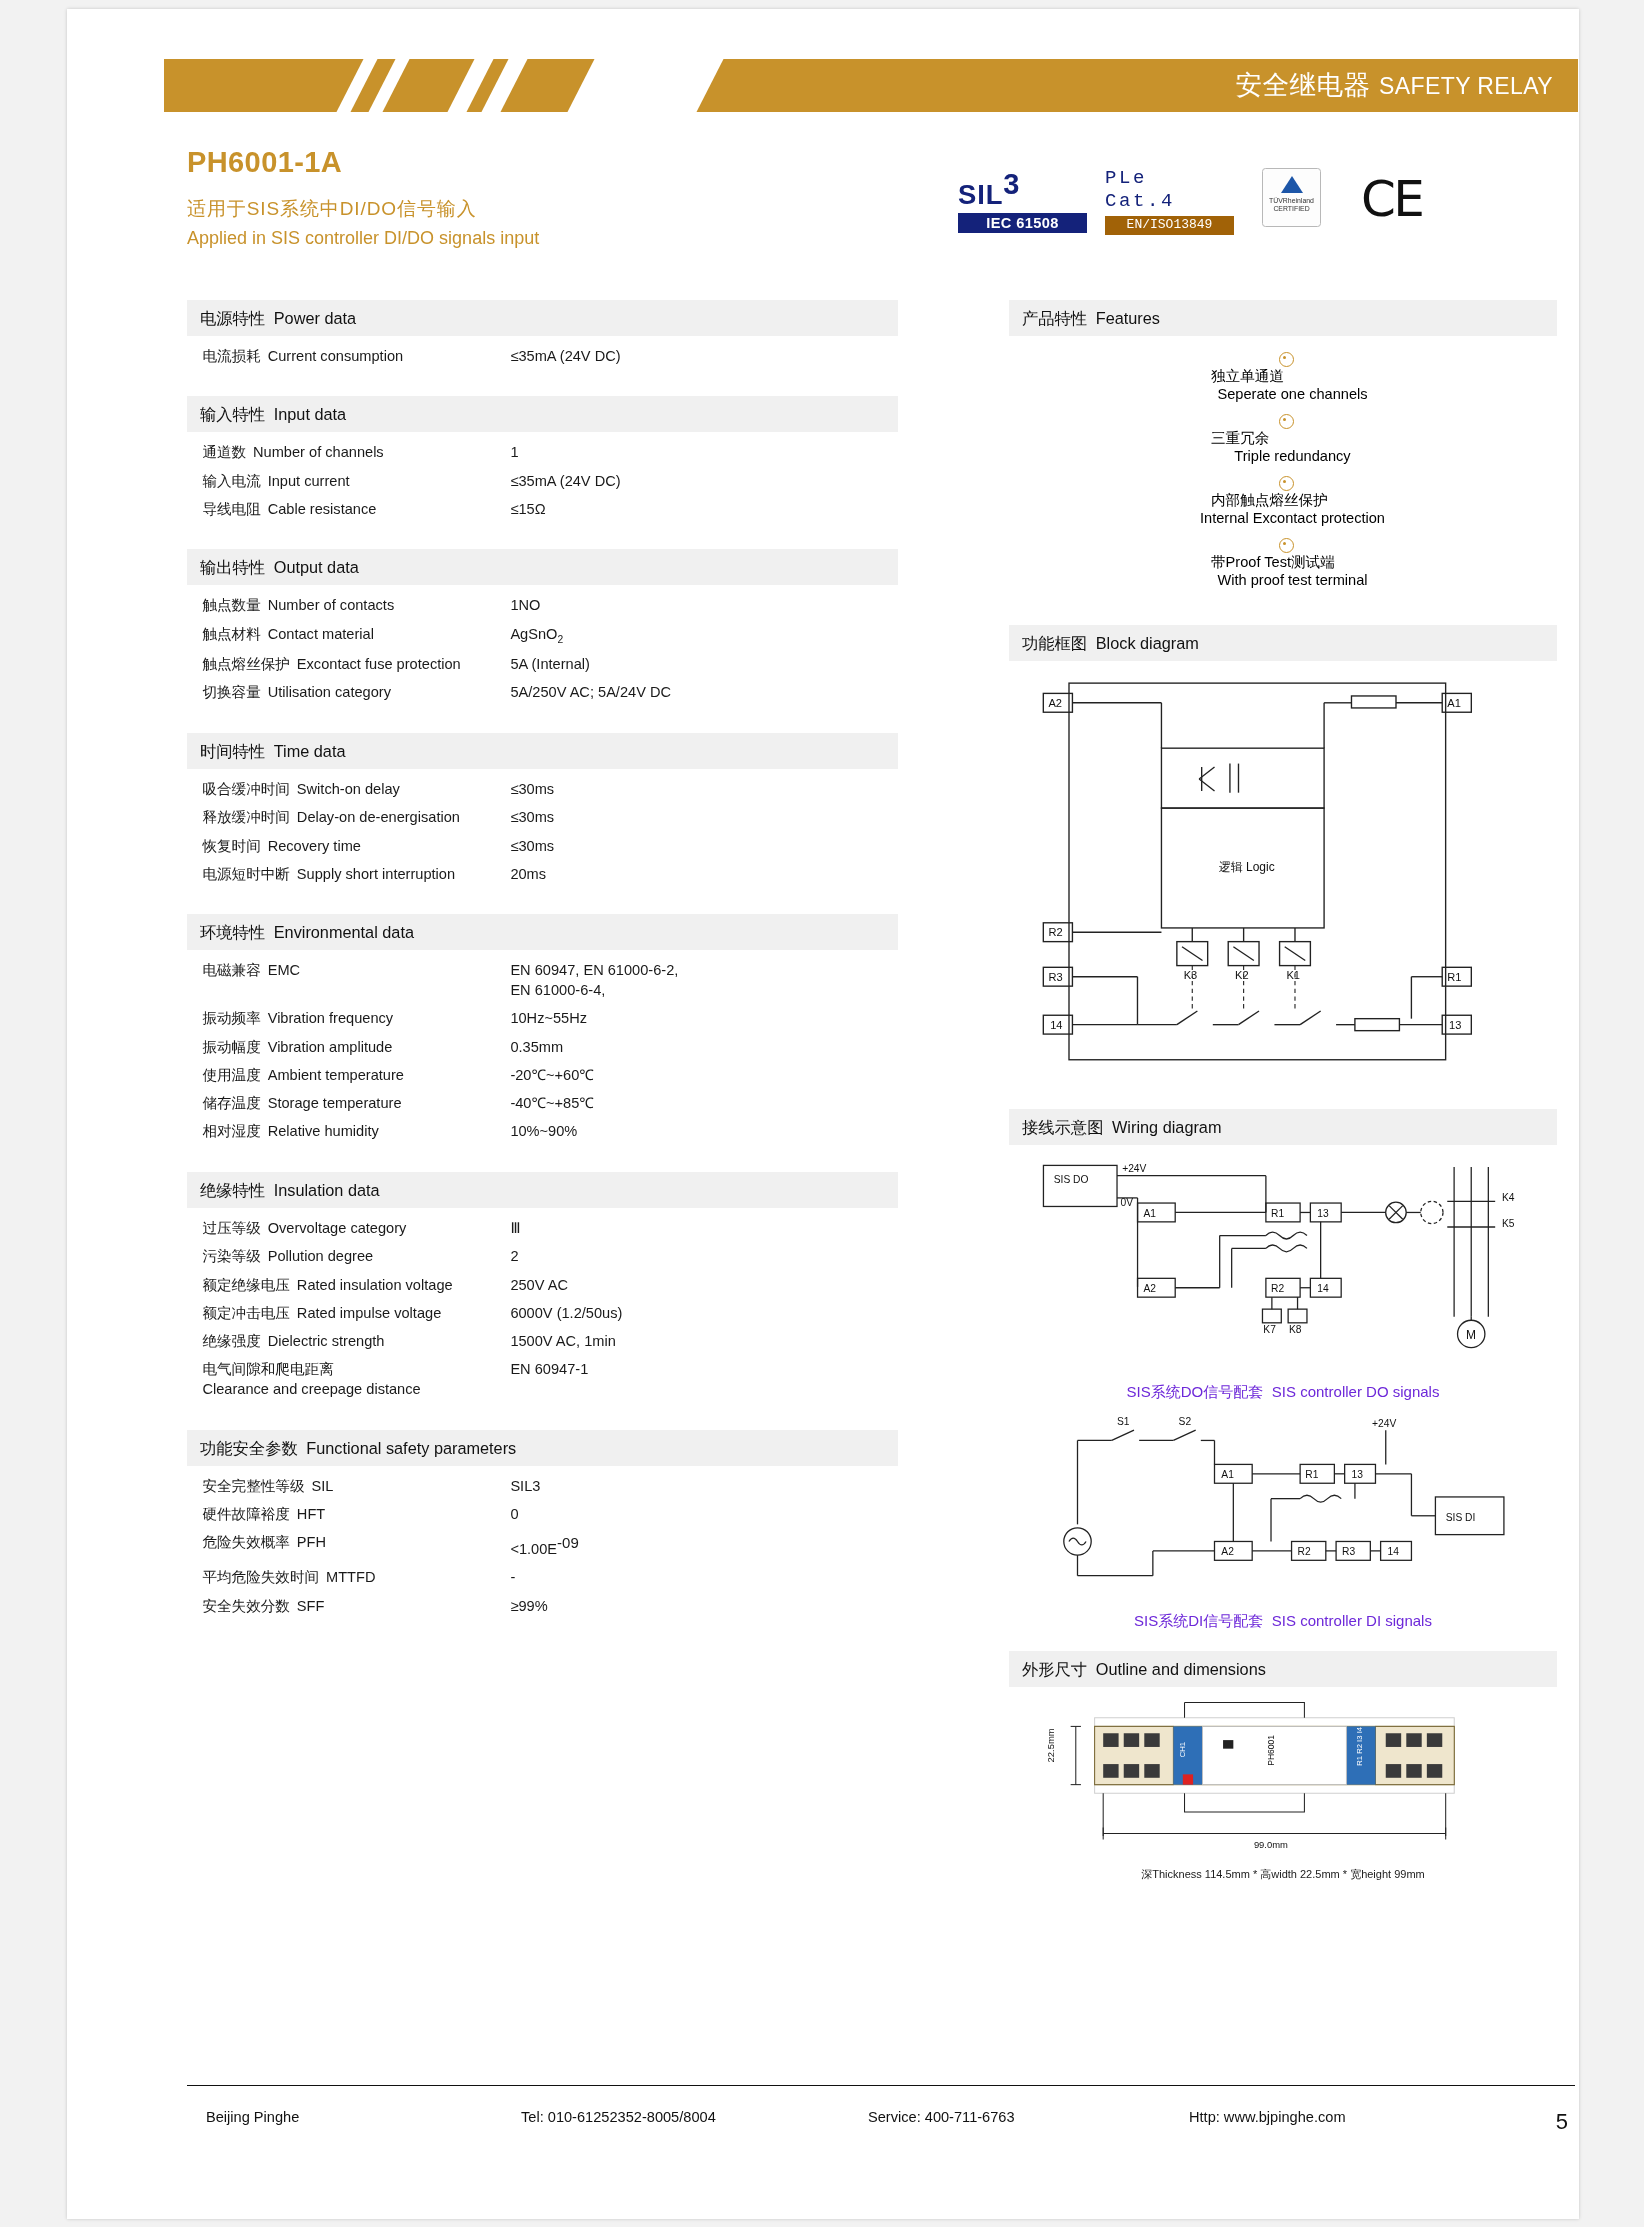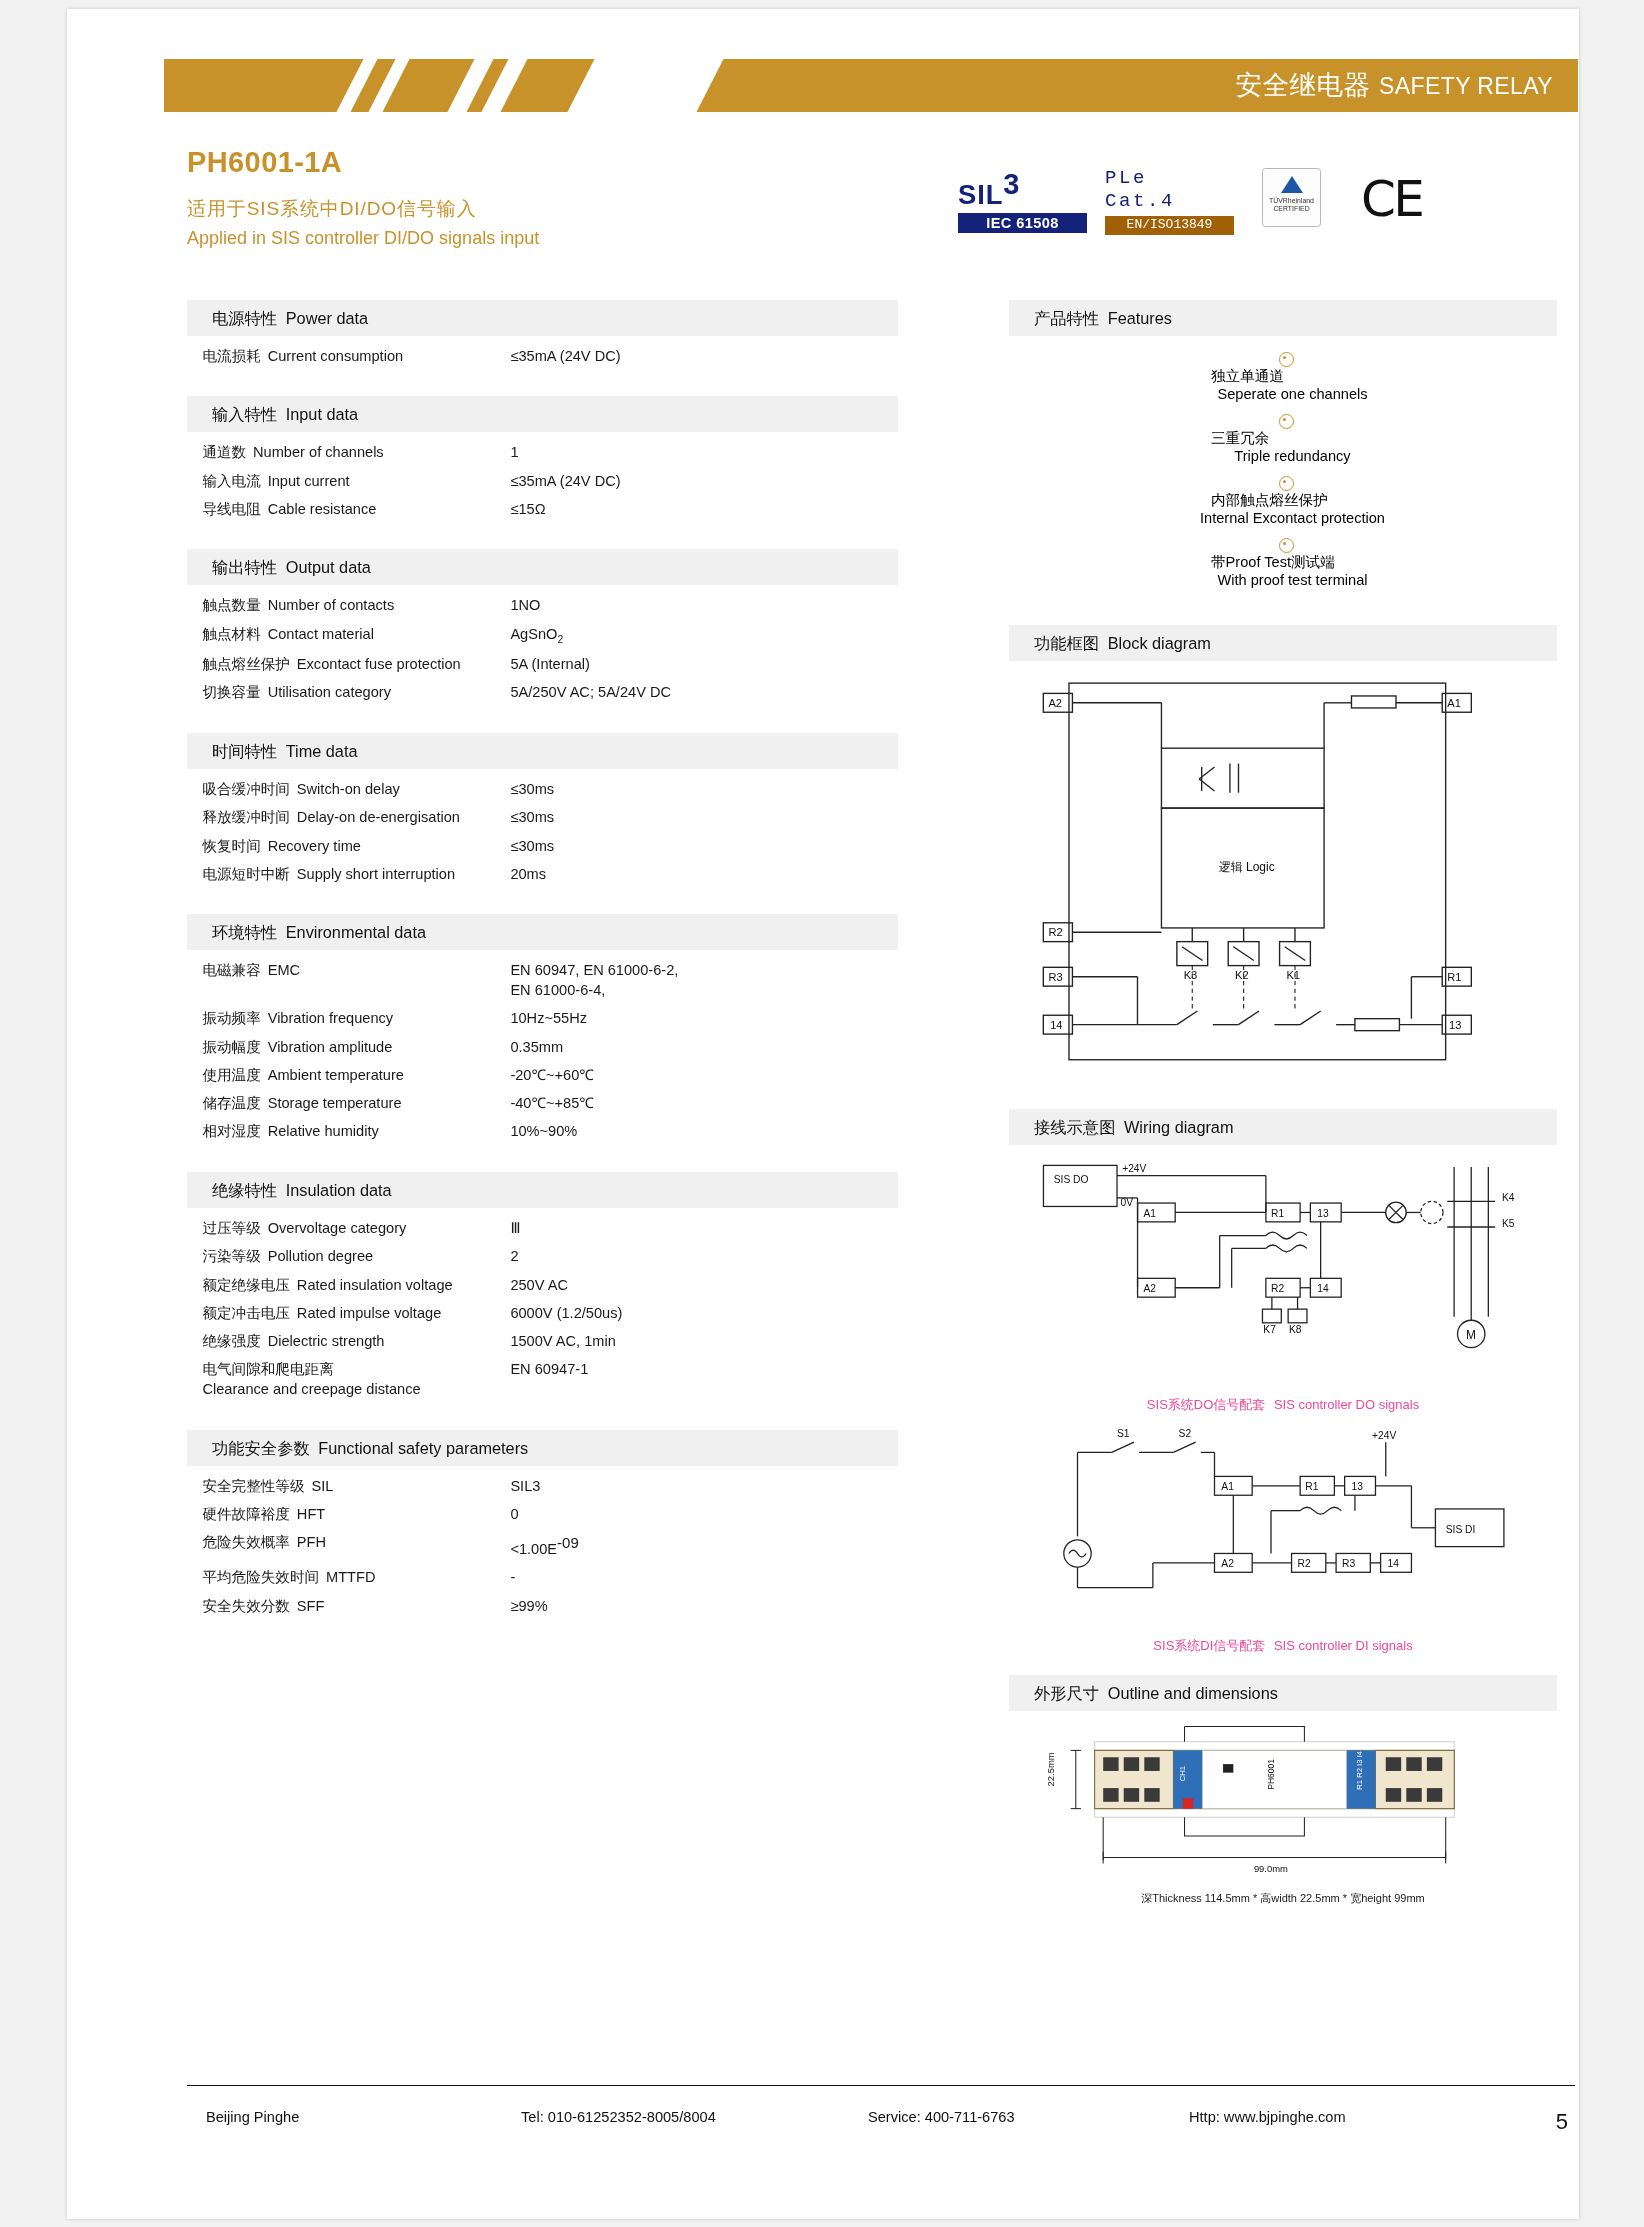--- a/index.html
+++ b/index.html
@@ -40,21 +40,21 @@
   .ple .t2{font-size:19px;color:#14227a;letter-spacing:2.6px;font-family:"Liberation Mono",monospace;margin-top:1.7px;}
   .ple .bar{margin-top:3.4px;background:#a16207;color:#fff;font-size:13px;text-align:center;padding:1.7px 0 2.6px;font-family:"Liberation Mono",monospace;}
   .tuv{position:absolute;left:304px;top:1.7px;width:57px;height:57px;border:1.7px solid #b8b8b8;border-radius:3.4px;background:#fdfdfd;}
   .tuv .tri{position:absolute;left:50%;top:6.9px;transform:translateX(-50%);width:0;height:0;border-left:11px solid transparent;border-right:11px solid transparent;border-bottom:17px solid #1d56a8;}
   .tuv .tx{position:absolute;left:0;right:0;top:27.4px;text-align:center;font-size:6.9px;color:#333;line-height:1.25;}
   .ce{position:absolute;left:403px;top:3.4px;font-size:50px;color:#111;letter-spacing:-2.6px;font-family:"DejaVu Sans",sans-serif;}
   
   .colL{position:absolute;left:120px;top:291px;width:711px;}
   .colR{position:absolute;left:942px;top:291px;width:548px;}
   
-  .sect-h{background:#f0f0f0;height:36px;line-height:36px;padding-left:25px;font-size:16.3px;color:#111;}
+  .sect-h{background:#f0f0f0;height:36px;line-height:36px;padding-left:13px;font-size:16.3px;color:#111;}
   .sect-h .en{margin-left:8.6px;}
   .rows{padding:6.9px 0 3.4px 15.4px;}
   .row{display:flex;align-items:flex-start;font-size:14.6px;color:#1a1a1a;padding:4.3px 0;line-height:1.35;}
   .row .lbl{width:308px;flex:0 0 308px;}
   .row .lbl .en{margin-left:6.9px;}
   .row .val{flex:1;}
   .row .val .sub{font-size:10.3px;vertical-align:sub;}
   .row .val .sup{font-size:15px;vertical-align:super;}
   .gap{height:22px;}
   
@@ -63,21 +63,21 @@
   .feat .bullet{
     width:13px;height:13px;border-radius:50%;border:1.7px solid #c8922b;
     margin-right:12px;position:relative;flex:0 0 13px;
   }
   .feat .bullet:after{content:"";position:absolute;left:3px;top:3px;width:3.4px;height:3.4px;border-radius:50%;background:#c8922b;}
   .feat .cn{min-width:163px;}
   .feat .en{}
   
   .diagbox{position:relative;margin-top:5.1px;}
   svg{display:block;}
-  .cap{text-align:center;font-size:13px;color:#ec4899;margin-top:15px;}
+  .cap{text-align:center;font-size:15px;color:#6d28d9;margin-top:2px;}
   .cap .en{margin-left:8.6px;}
   .dimnote{text-align:center;font-size:11px;color:#1a1a1a;margin-top:12px;}
   
   .footer-line{position:absolute;left:120px;top:2076px;width:1388px;height:1.7px;background:#111;}
   .footer{position:absolute;left:120px;top:2090px;width:1388px;height:51px;font-size:14.6px;color:#111;}
   .footer span{position:absolute;top:10.3px;}
   .f1{left:19px;}
   .f2{left:334px;}
   .f3{left:681px;}
   .f4{left:1002px;}

